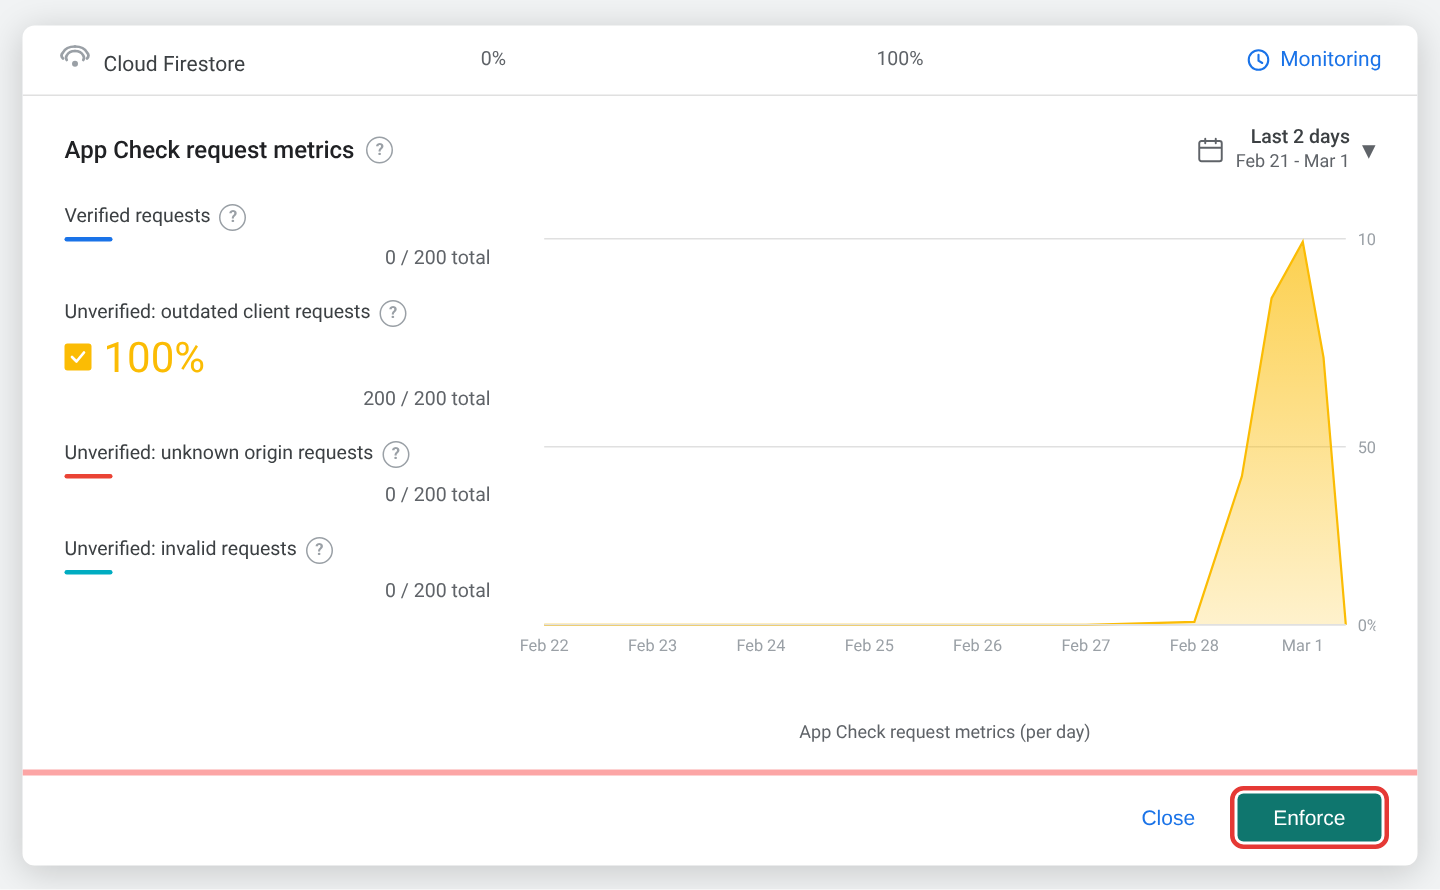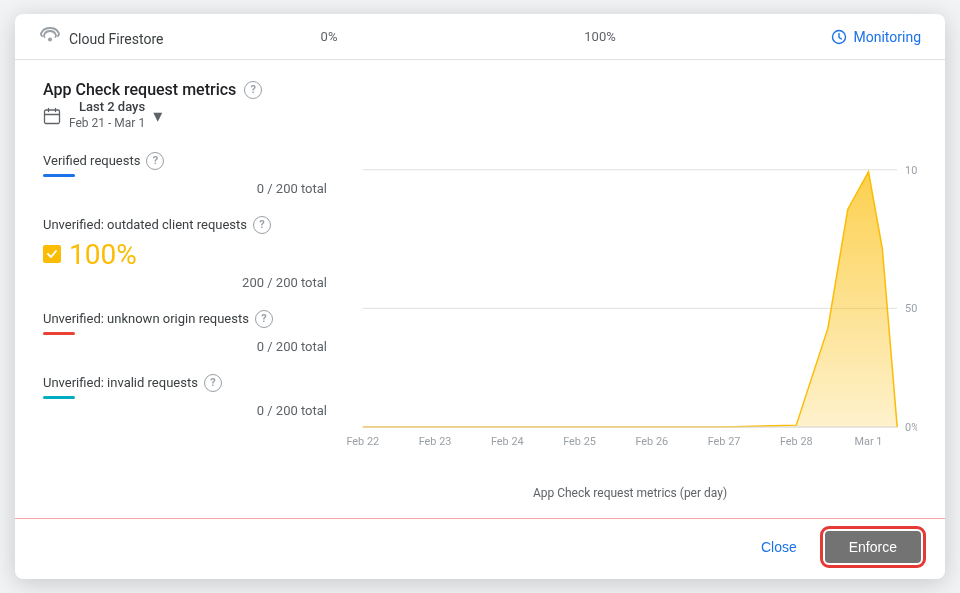--- a/index.html
+++ b/index.html
@@ -61,23 +61,23 @@
     }
     
     .main-content {
       flex: 1;
       padding: 20px 28px 16px 28px;
       display: flex;
       flex-direction: column;
     }
     .metrics-header {
       display: flex;
+      align-items: center;
       justify-content: space-between;
       margin-bottom: 16px;
-      flex-direction: column;
     }
     .metrics-title {
       display: flex;
       align-items: center;
       gap: 8px;
       font-size: 16px;
       font-weight: 500;
       color: #202124;
     }
     .help-icon {
@@ -192,34 +192,34 @@
       margin-top: 17px;
       padding-bottom: 2px;
     }
     
     .footer {
       display: flex;
       align-items: center;
       justify-content: flex-end;
       padding: 12px 24px 16px 24px;
       gap: 12px;
-      border-top: 1px solid #fca5a5;
+      border-top: 4px solid #fca5a5;
     }
     .btn-close {
       background: none;
       border: none;
       font-size: 14px;
       color: #1a73e8;
       font-weight: 500;
       cursor: pointer;
       padding: 8px 16px;
       border-radius: 4px;
     }
     .btn-enforce {
-      background: #737373;
+      background: #0f766e;
       border: none;
       font-size: 14px;
       color: #fff;
       font-weight: 500;
       cursor: pointer;
       padding: 8px 24px;
       border-radius: 4px;
       outline: 3px solid #e53935;
       outline-offset: 2px;
     }

